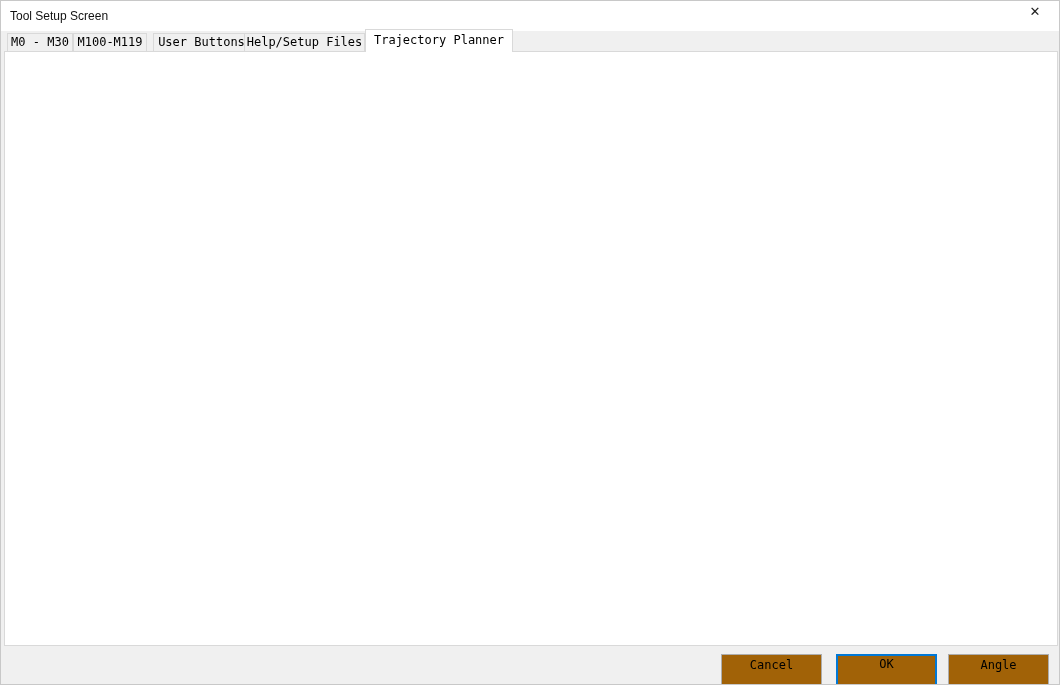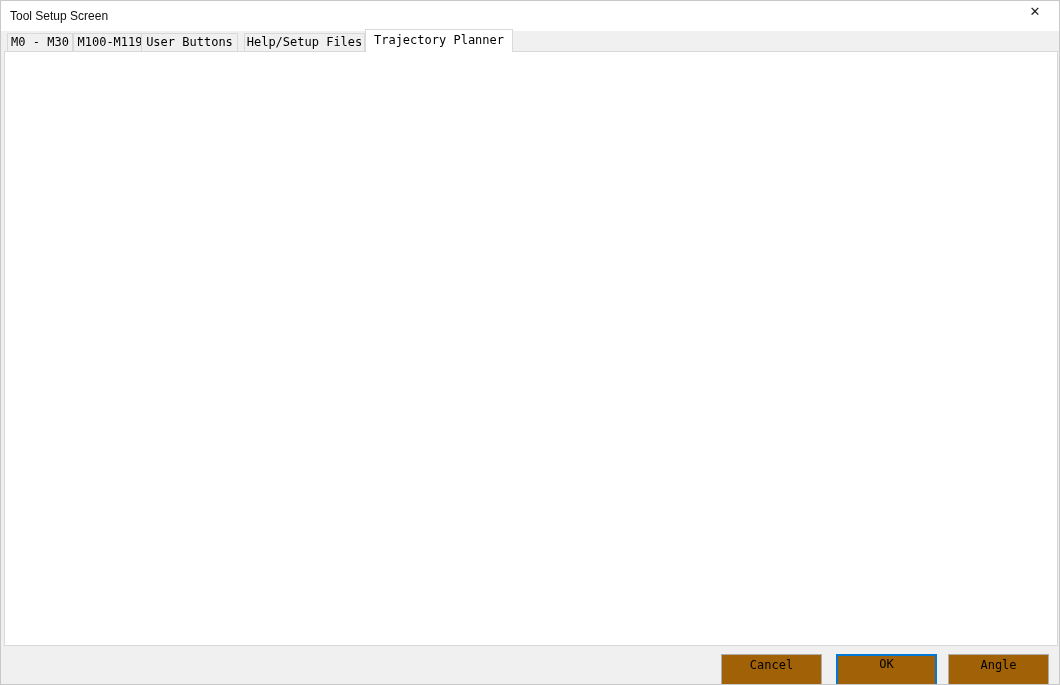--- a/index.html
+++ b/index.html
@@ -68,21 +68,21 @@
 
   <div class="titlebar">
     <span class="ttl">Tool Setup Screen</span>
   </div>
   <div class="close-btn">✕</div>
 
   <div class="page"></div>
 
   <div class="tab" style="left:6px;width:66px;">M0 - M30</div>
   <div class="tab" style="left:72px;width:74px;">M100-M119</div>
-  <div class="tab" style="left:140px;width:97px;">User Buttons</div>
+  <div class="tab" style="left:152px;width:97px;">User Buttons</div>
   <div class="tab" style="left:243px;width:121px;">Help/Setup Files</div>
   <div class="tab active" style="left:364px;width:148px;">Trajectory Planner</div>
 
   <div class="group" style="left:25px;top:68px;width:1015px;height:58px;">
     <span class="gtitle">Trajectory Planner</span>
   </div>
   <span class="lbl c" style="left:33px;top:75px;width:52px;">Break
 Angle</span>
   <div class="field focus" style="left:88px;top:78px;width:60px;height:22px;"><span class="sel">90</span><span class="caret"></span></div>
   <span class="lbl" style="left:157px;top:84px;">degrees</span>

